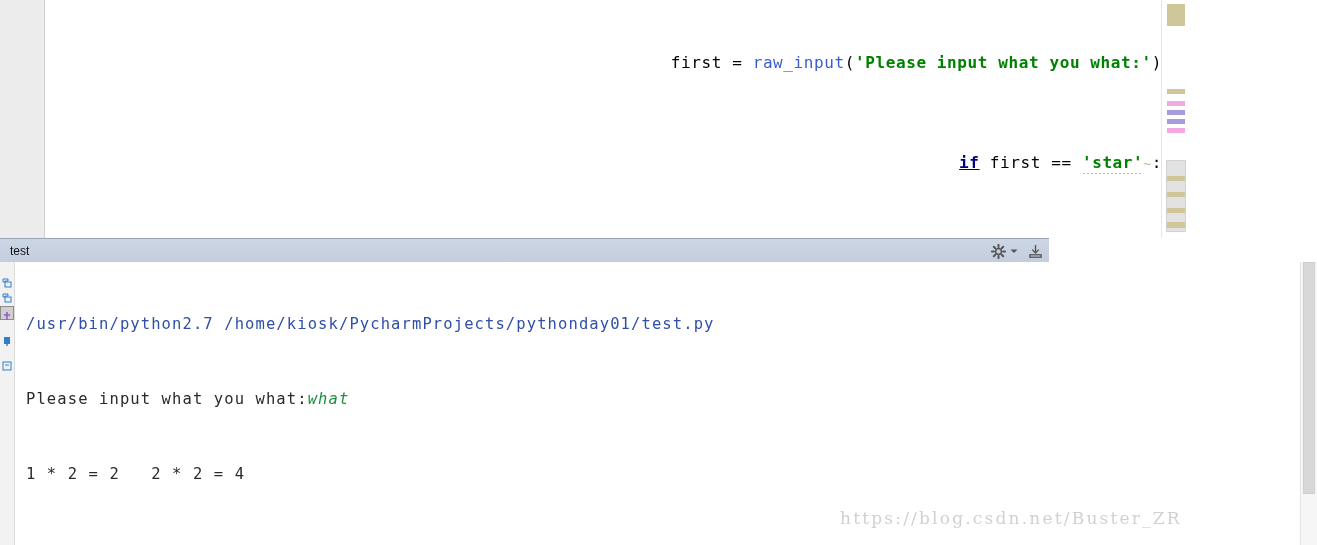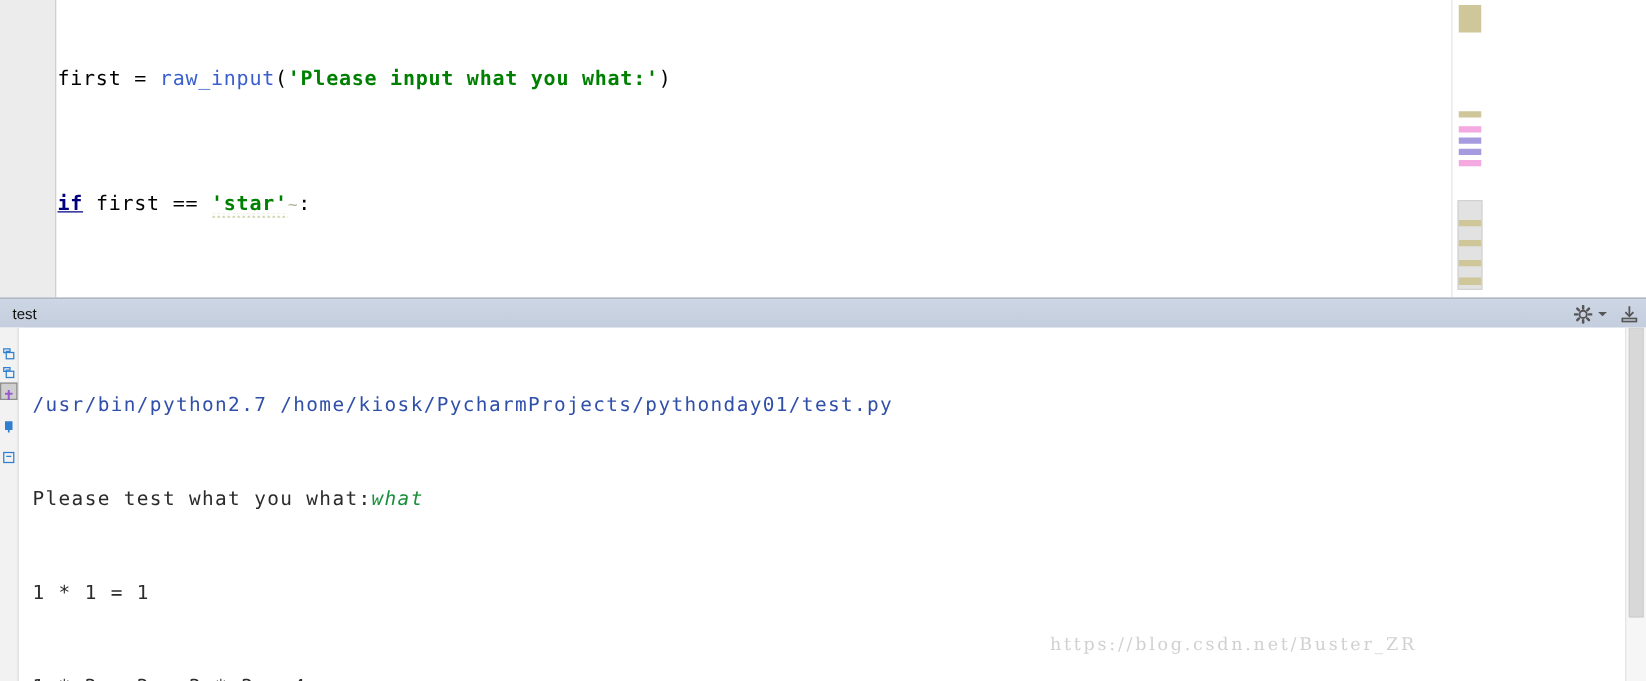--- a/index.html
+++ b/index.html
@@ -5,61 +5,61 @@
   html,body{margin:0;padding:0;}
   body{
     width:1317px;height:545px;overflow:hidden;
     background:#ffffff;
     font-family:"DejaVu Sans Mono","Liberation Mono",monospace;
     -webkit-font-smoothing:none;
   }
   .app{position:relative;width:1317px;height:545px;}
 
   
-  .editor{position:absolute;left:0;top:0;width:1189px;height:238px;background:#ffffff;overflow:hidden;}
+  .editor{position:absolute;left:0;top:0;width:1189px;height:238px;background:#ffffff;overflow:hidden;text-align:right;}
   .editor-gutter{position:absolute;left:0;top:0;width:44px;height:238px;background:#ececec;border-right:1px solid #d0d0d0;}
   .editor-code{position:absolute;left:46px;top:0;right:27px;top:0;height:238px;
       font-size:16px;line-height:25px;letter-spacing:0.6px;color:#000000;white-space:pre;}
   .cl{height:25px;}
   .kw{color:#000080;font-weight:bold;text-decoration:underline;}
   .str{color:#008000;font-weight:bold;}
   .fn{color:#3a5fcd;}
   .plain{color:#000000;}
   .sqg{position:relative;}
   .sqg::after{content:"";position:absolute;left:0;right:0;bottom:-2px;height:3px;
     background-image:radial-gradient(circle at 2px 3px, #b9c48e 1.1px, transparent 1.3px);
     background-size:4px 4px;background-repeat:repeat-x;}
   .tilde{color:#b0b8a0;font-size:13px;}
 
   
   .marker-bar{position:absolute;right:0;top:0;width:27px;height:238px;background:#ffffff;border-left:1px solid #e6e6e6;}
   .mk{position:absolute;left:5px;width:18px;height:5px;}
   .thumb{position:absolute;left:4px;width:20px;background:#e2e2e2;border:1px solid #d2d2d2;box-sizing:border-box;}
 
   
-  .console-head{position:absolute;left:0;top:238px;width:1317px;height:24px;
+  .console-head{position:absolute;left:0;top:238px;width:1049px;height:24px;
     background:linear-gradient(to bottom,#cdd6e4,#c3cddd);
     border-top:1px solid #9aa4b4;border-bottom:1px solid #9aa4b4;}
   .tab-test{position:absolute;left:4px;top:3px;height:18px;line-height:18px;padding:0 6px;
     font-family:"Liberation Sans",sans-serif;font-size:12px;color:#111;}
   .head-tools{position:absolute;right:6px;top:2px;height:20px;display:flex;align-items:center;gap:10px;}
 
   
   .console{position:absolute;left:0;top:262px;width:1317px;height:317px;background:#ffffff;overflow:hidden;}
   .console-gutter{position:absolute;left:0;top:0;width:14px;height:283px;background:#f2f2f2;border-right:1px solid #dcdcdc;}
   .side-ico{position:absolute;left:1px;width:12px;height:12px;}
   .console-text{position:absolute;left:26px;top:0;width:1280px;
     font-size:15.5px;line-height:25px;letter-spacing:1.1px;color:#2b2b2b;white-space:pre;}
   .cmd{color:#2f4fa8;}
   .inp{color:#1a8f3c;font-style:italic;}
   .console-scroll{position:absolute;right:0;top:0;width:16px;height:283px;background:#f6f6f6;border-left:1px solid #e4e4e4;}
   .console-thumb{position:absolute;left:2px;top:0;width:12px;height:232px;background:#d8d8d8;border:1px solid #cfcfcf;box-sizing:border-box;}
 
   
-  .wm{position:absolute;left:840px;top:508px;font-size:14px;letter-spacing:2.2px;
+  .wm{position:absolute;left:840px;top:508px;font-size:17px;letter-spacing:2.2px;
      color:rgba(150,150,150,.45);font-family:"DejaVu Serif","Liberation Serif",serif;pointer-events:none;}
 </style>
 </head>
 <body>
 
 <div class="app">
 
   <div class="editor">
     <div class="editor-gutter"></div>
 
@@ -159,22 +159,21 @@
       <span class="side-ico" style="top:95px;">
         <svg width="12" height="12" viewBox="0 0 12 12" aria-hidden="true">
             <rect x="2" y="2" width="8" height="8" fill="none" stroke="#2f7fd0" stroke-width="1"></rect>
             <line x1="4" y1="5" x2="8" y2="5" stroke="#2f7fd0" stroke-width="1"></line>
           </svg>
       </span>
     </div>
 
     <div class="console-text">
       <div class="cmd">/usr/bin/python2.7 /home/kiosk/PycharmProjects/pythonday01/test.py</div>
-      <div><span>Please test what you what:</span><span class="inp">what</span></div>
-      <div>1 * 1 = 1</div>
+      <div><span>Please input what you what:</span><span class="inp">what</span></div>
       <div>1 * 2 = 2   2 * 2 = 4</div>
       
       
       
       
       
       
       
     </div>
 

